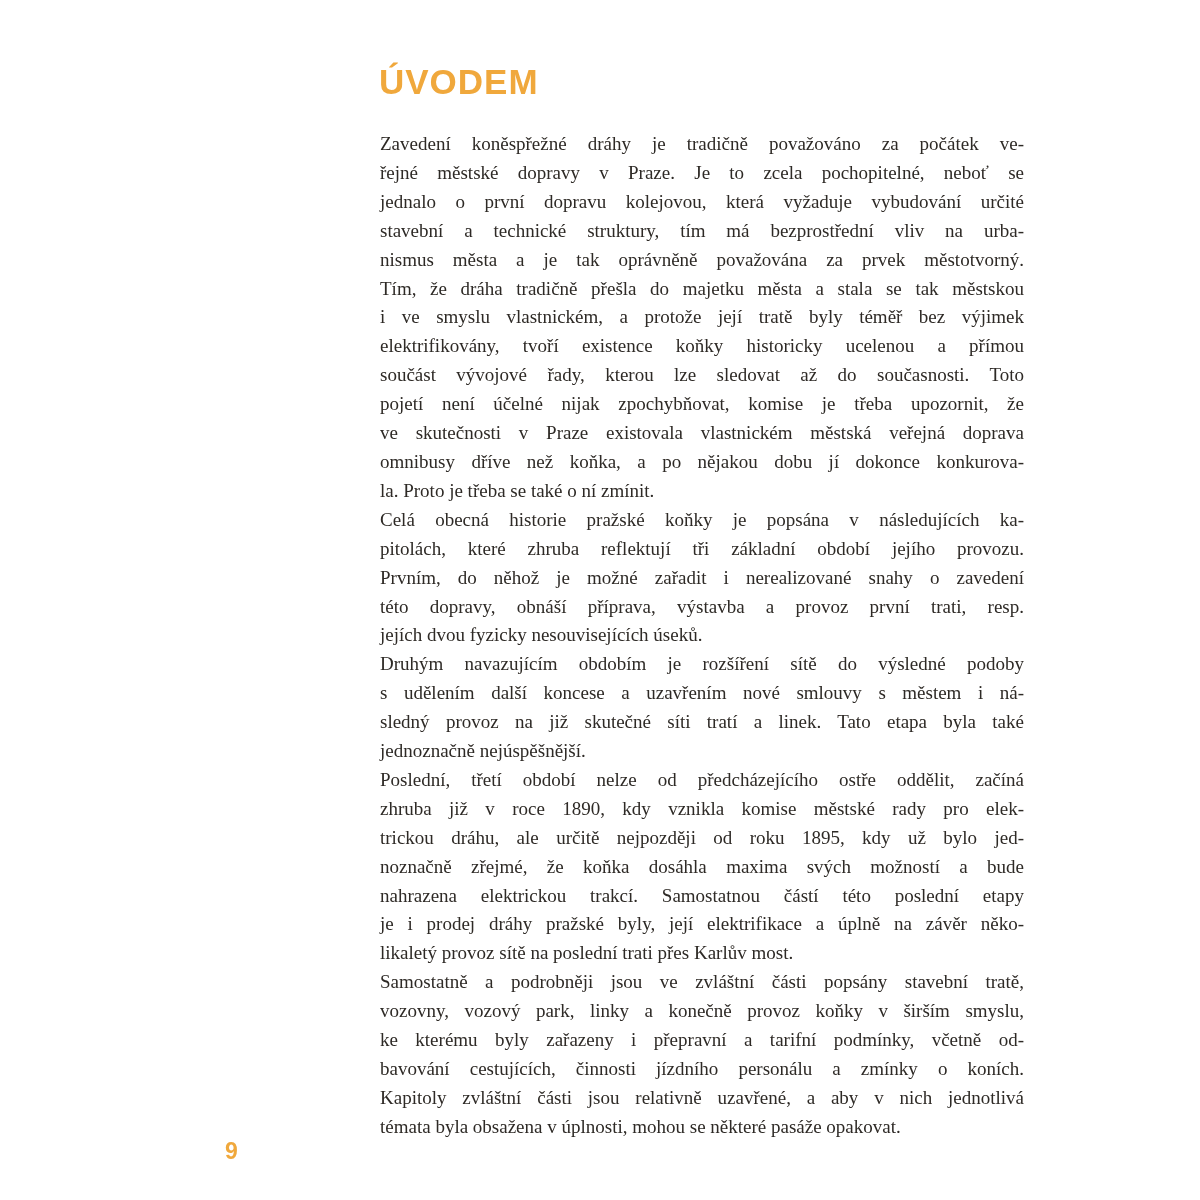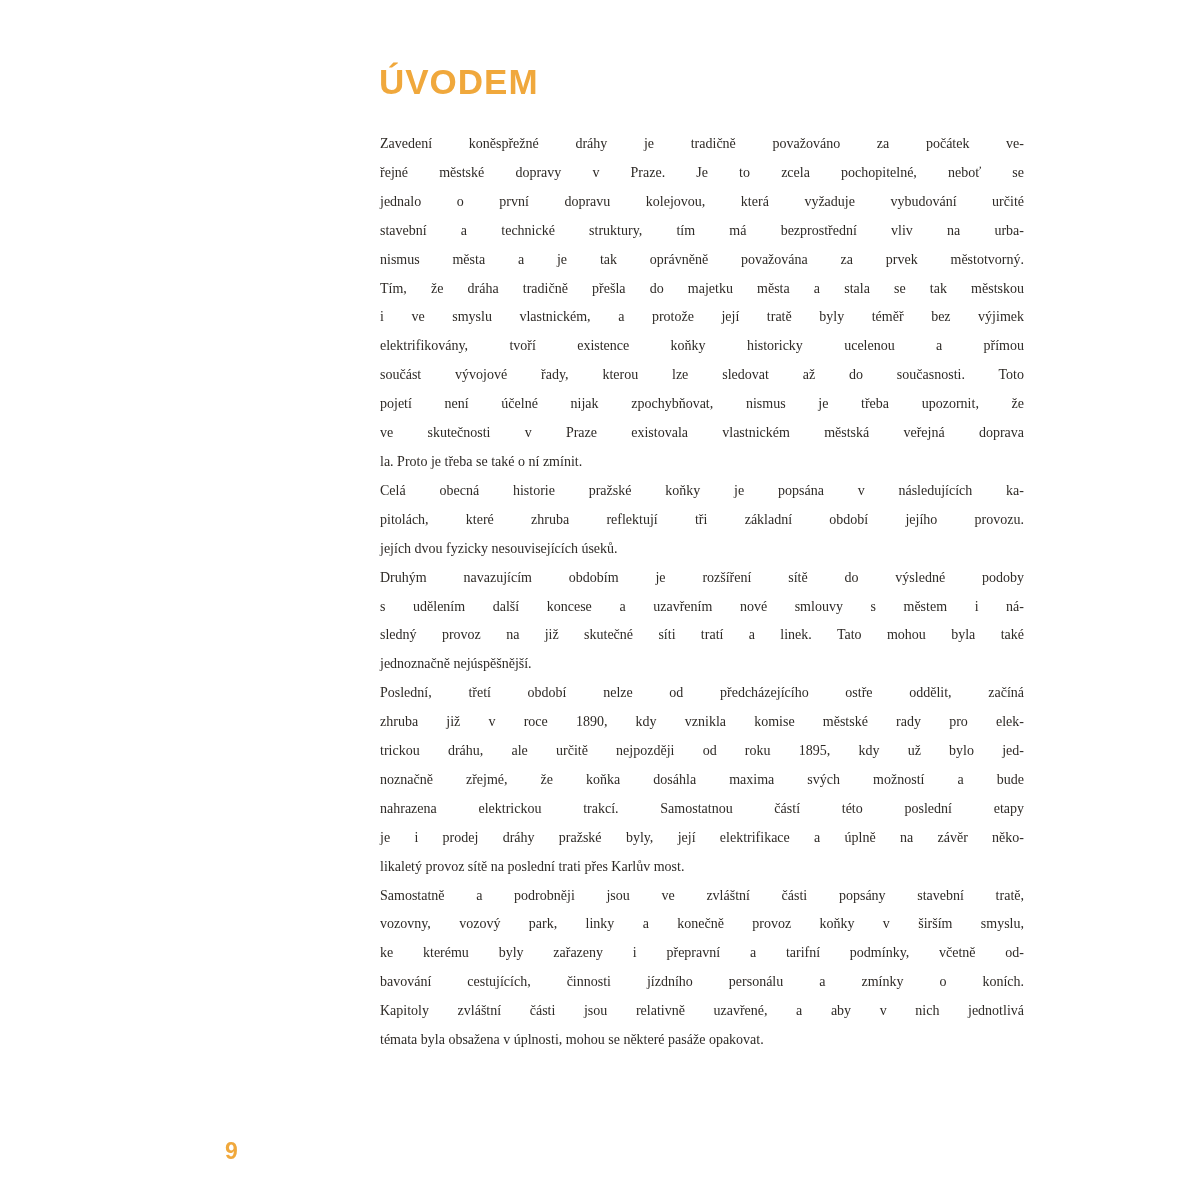--- a/index.html
+++ b/index.html
@@ -27,21 +27,21 @@
     letter-spacing: 1px;
     color: #F0A83C;
   }
   .body-text {
     position: absolute;
     left: 380px;
     top: 130px;
     width: 644px;
     color: #2E2A26;
     font-family: "Liberation Serif", serif;
-    font-size: 14px;
+    font-size: 19px;
   }
   .line {
     line-height: 28.9px;
     text-align: justify;
     text-align-last: justify;
     white-space: normal;
   }
   .line.para-end {
     text-align-last: left;
   }
@@ -64,29 +64,32 @@
   <div class="body-text" id="body-text" style="color: rgb(46, 42, 38);">
       <div class="line">Zavedení koněspřežné dráhy je tradičně považováno za počátek ve-</div>
       <div class="line">řejné městské dopravy v Praze. Je to zcela pochopitelné, neboť se</div>
       <div class="line">jednalo o první dopravu kolejovou, která vyžaduje vybudování určité</div>
       <div class="line">stavební a technické struktury, tím má bezprostřední vliv na urba-</div>
       <div class="line">nismus města a je tak oprávněně považována za prvek městotvorný.</div>
       <div class="line">Tím, že dráha tradičně přešla do majetku města a stala se tak městskou</div>
       <div class="line">i ve smyslu vlastnickém, a protože její tratě byly téměř bez výjimek</div>
       <div class="line">elektrifikovány, tvoří existence koňky historicky ucelenou a přímou</div>
       <div class="line">součást vývojové řady, kterou lze sledovat až do současnosti. Toto</div>
-      <div class="line">pojetí není účelné nijak zpochybňovat, nismus je třeba upozornit, že</div>
+      <div class="line">pojetí není účelné nijak zpochybňovat, komise je třeba upozornit, že</div>
       <div class="line">ve skutečnosti v Praze existovala vlastnickém městská veřejná doprava</div>
+      <div class="line">omnibusy dříve než koňka, a po nějakou dobu jí dokonce konkurova-</div>
       <div class="line para-end">la. Proto je třeba se také o ní zmínit.</div>
       <div class="line">Celá obecná historie pražské koňky je popsána v následujících ka-</div>
       <div class="line">pitolách, které zhruba reflektují tři základní období jejího provozu.</div>
+      <div class="line">Prvním, do něhož je možné zařadit i nerealizované snahy o zavedení</div>
+      <div class="line">této dopravy, obnáší příprava, výstavba a provoz první trati, resp.</div>
       <div class="line para-end">jejích dvou fyzicky nesouvisejících úseků.</div>
       <div class="line">Druhým navazujícím obdobím je rozšíření sítě do výsledné podoby</div>
       <div class="line">s udělením další koncese a uzavřením nové smlouvy s městem i ná-</div>
-      <div class="line">sledný provoz na již skutečné síti tratí a linek. Tato mohou byla také</div>
+      <div class="line">sledný provoz na již skutečné síti tratí a linek. Tato etapa byla také</div>
       <div class="line para-end">jednoznačně nejúspěšnější.</div>
       <div class="line">Poslední, třetí období nelze od předcházejícího ostře oddělit, začíná</div>
       <div class="line">zhruba již v roce 1890, kdy vznikla komise městské rady pro elek-</div>
       <div class="line">trickou dráhu, ale určitě nejpozději od roku 1895, kdy už bylo jed-</div>
       <div class="line">noznačně zřejmé, že koňka dosáhla maxima svých možností a bude</div>
       <div class="line">nahrazena elektrickou trakcí. Samostatnou částí této poslední etapy</div>
       <div class="line">je i prodej dráhy pražské byly, její elektrifikace a úplně na závěr něko-</div>
       <div class="line para-end">likaletý provoz sítě na poslední trati přes Karlův most.</div>
       <div class="line">Samostatně a podrobněji jsou ve zvláštní části popsány stavební tratě,</div>
       <div class="line">vozovny, vozový park, linky a konečně provoz koňky v širším smyslu,</div>

